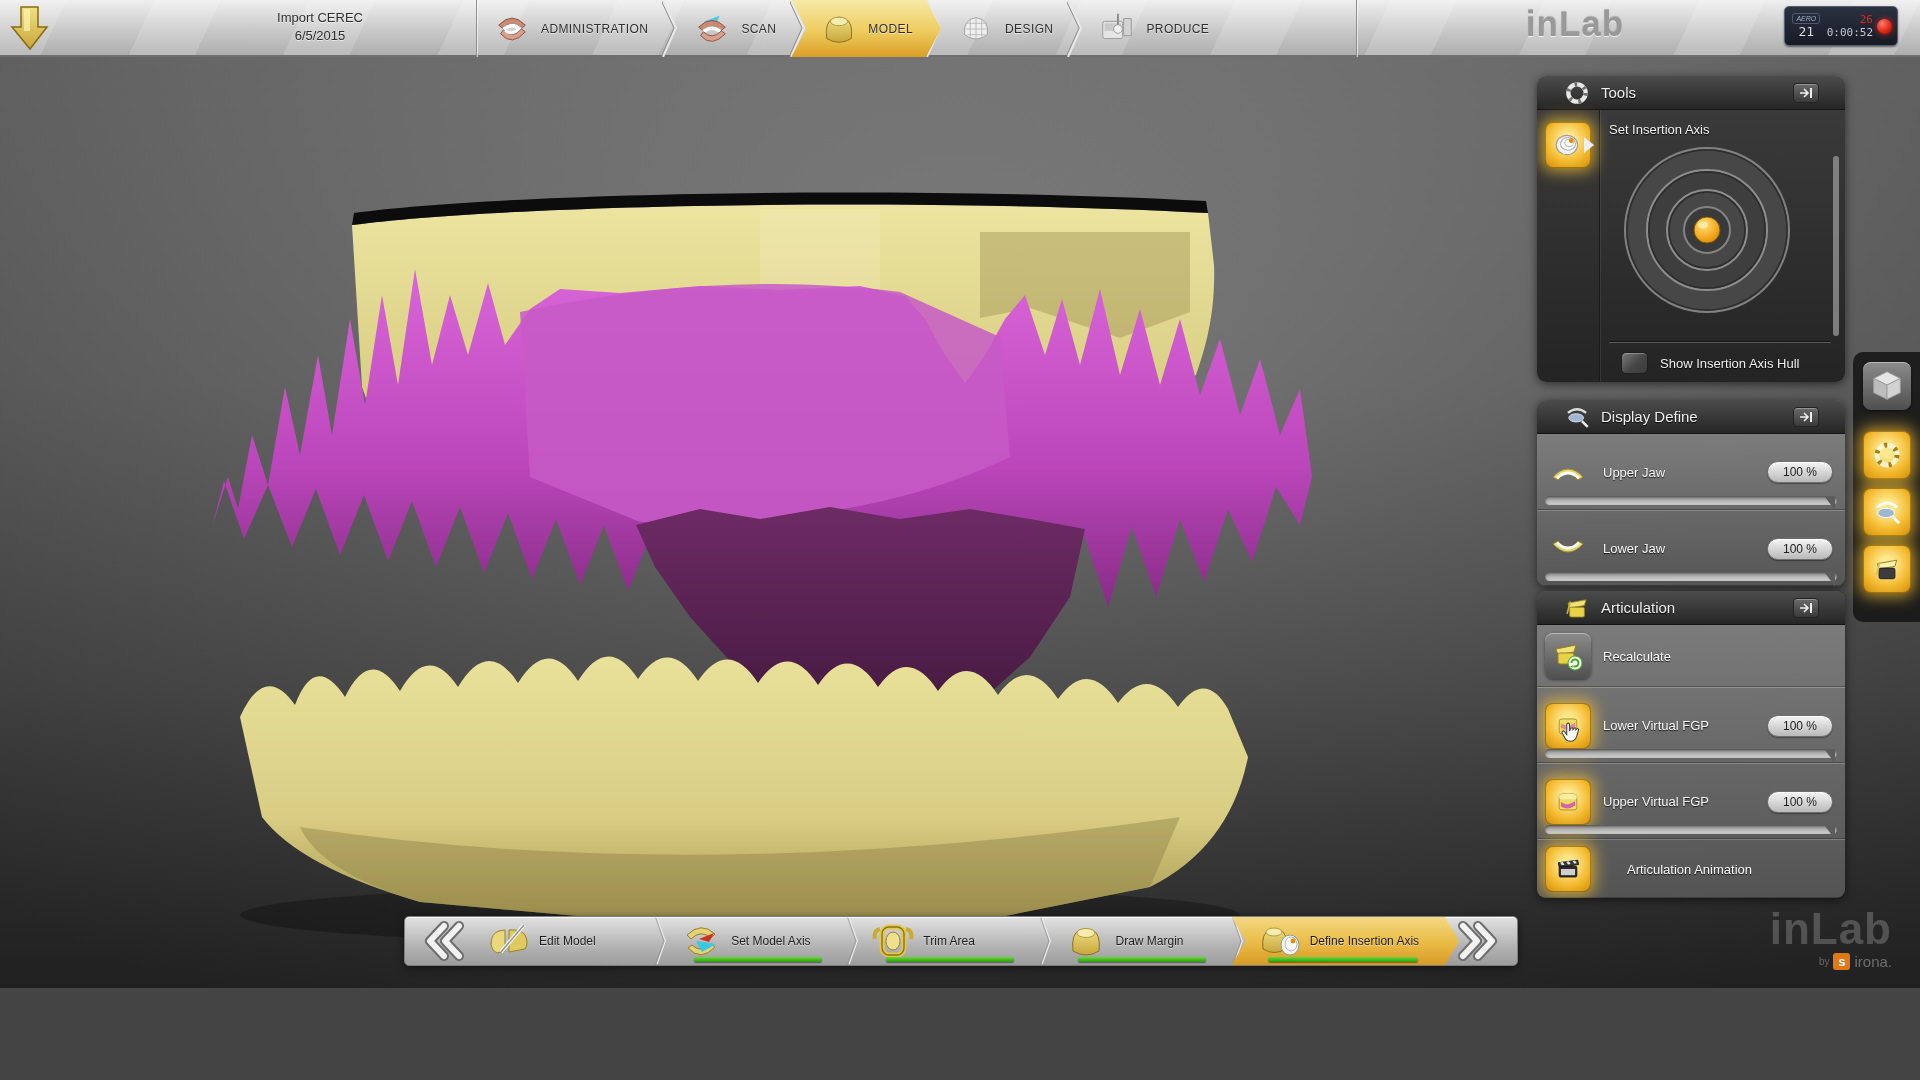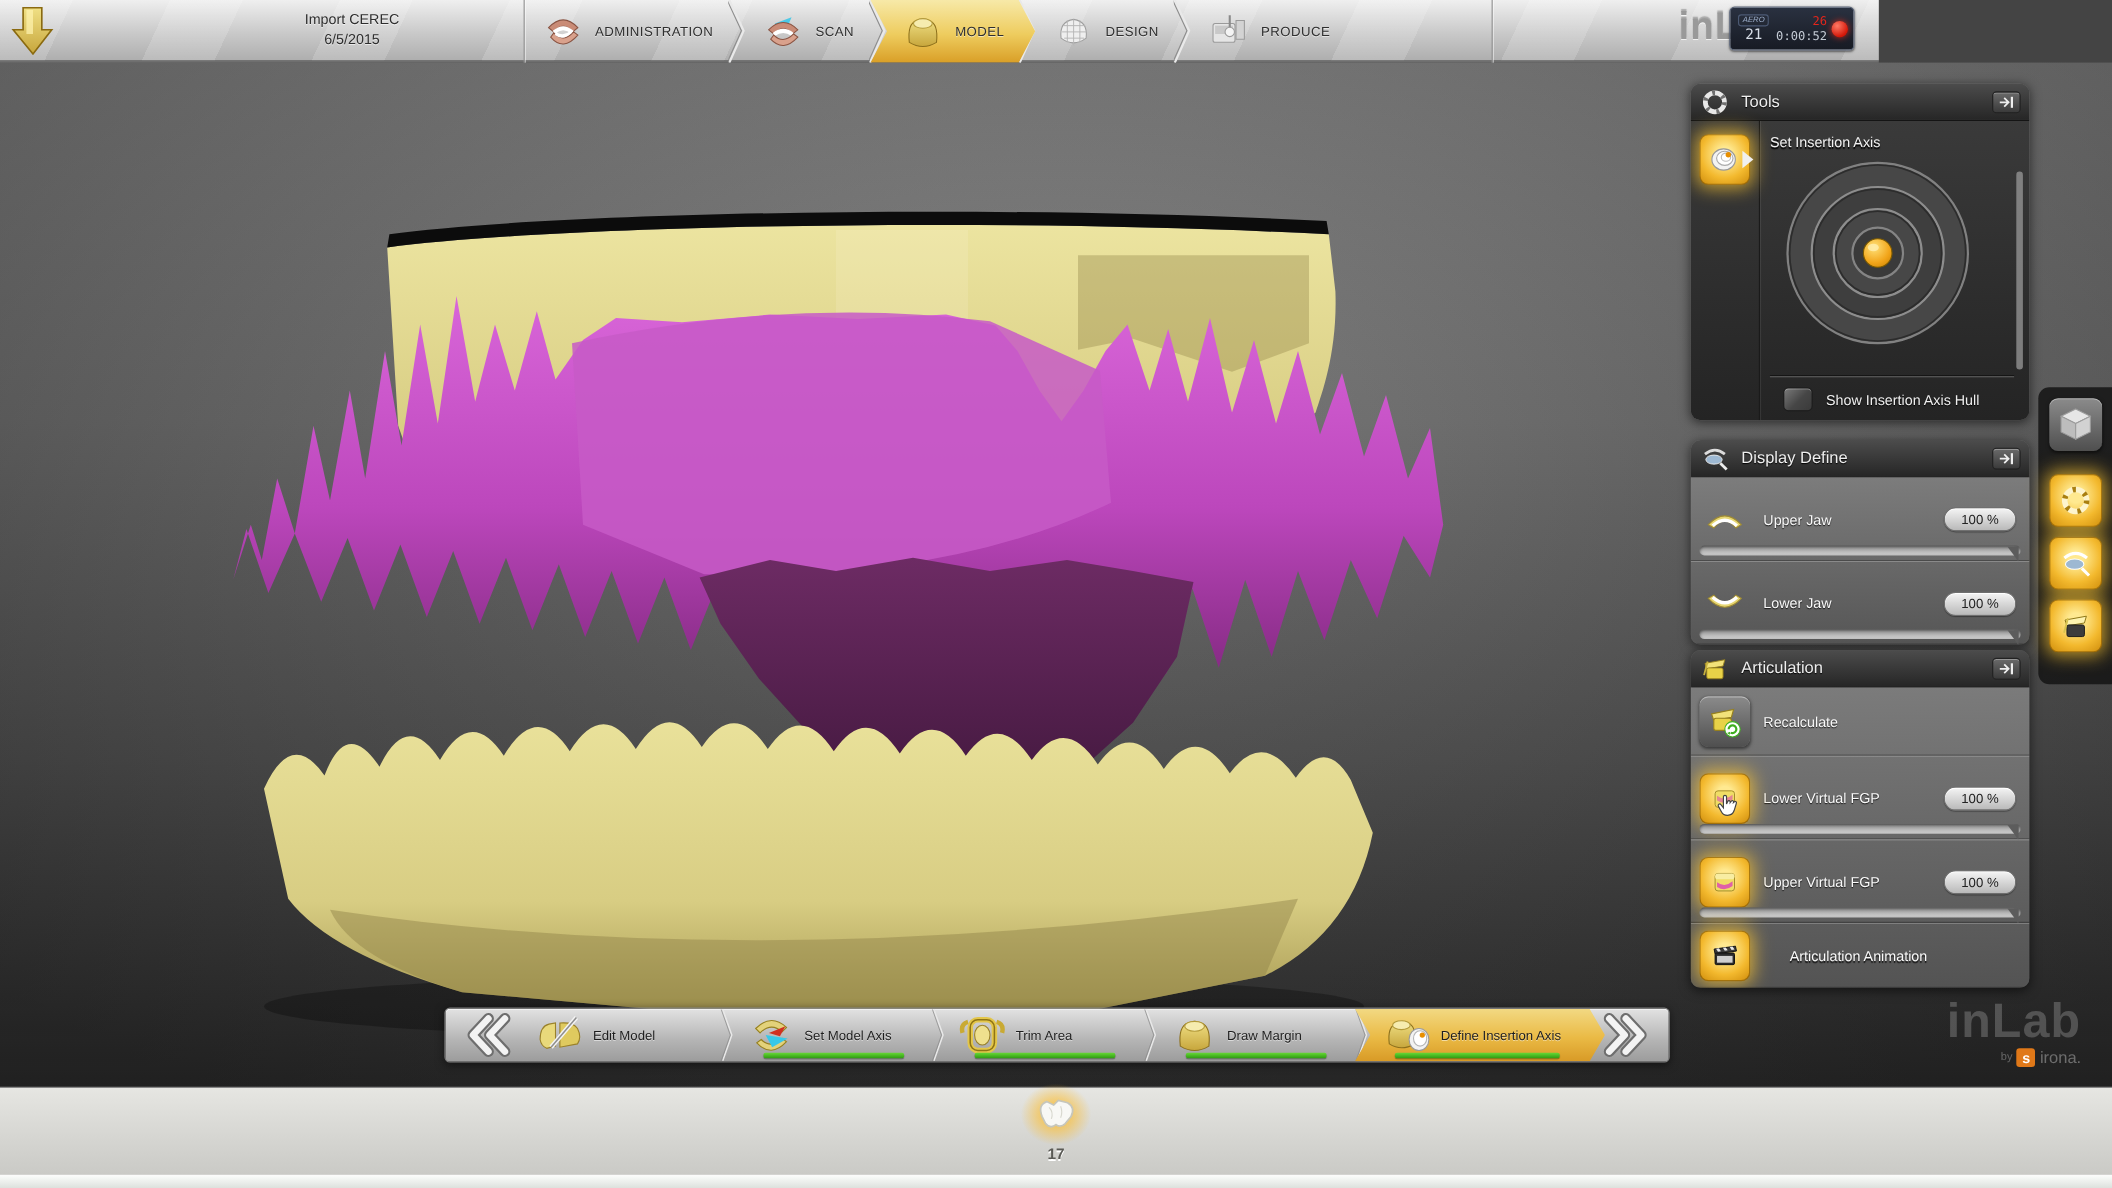--- a/index.html
+++ b/index.html
@@ -1,21 +1,21 @@
 <!DOCTYPE html>
 <html><head>
 <meta charset="utf-8">
 <style>
   * { margin:0; padding:0; box-sizing:border-box; }
   html,body { width:1920px; height:1080px; overflow:hidden; background:#444;
     font-family:"Liberation Sans", sans-serif; -webkit-font-smoothing:antialiased; }
   #app { position:relative; width:1920px; height:1080px; overflow:hidden; }
 
   
-  #topbar { position:absolute; left:0; top:0; width:1708px; height:57px;
+  #topbar { position:absolute; left:0; top:0; width:1920px; height:57px;
     background:
       repeating-linear-gradient(115deg, rgba(255,255,255,.16) 0 60px, rgba(255,255,255,0) 60px 140px),
       linear-gradient(#efefef, #c9c9c9 55%, #aeaeae);
     border-bottom:2px solid #6f6f6f; z-index:30; }
   .back-btn { position:absolute; left:8px; top:4px; width:46px; height:48px; cursor:pointer; }
   .case-info { position:absolute; left:200px; top:9px; width:240px; text-align:center;
     font-size:13px; line-height:18px; color:#2e2e2e; text-shadow:0 1px 0 rgba(255,255,255,.6); }
   .vsep { position:absolute; top:0; width:1px; height:57px; background:#8f8f8f;
     box-shadow:1px 0 0 rgba(255,255,255,.6); }
   #tabs { position:absolute; left:478px; top:0; height:57px; display:flex; align-items:stretch; }
@@ -50,21 +50,21 @@
   #viewport { position:absolute; left:0; top:57px; width:1920px; height:931px;
     background:
       radial-gradient(ellipse 1400px 800px at 50% 34%, rgba(255,255,255,.07), rgba(0,0,0,.30) 95%),
       linear-gradient(#7e7e7e, #6e6e6e 35%, #525252 68%, #2e2e2e);
     overflow:hidden; }
   #model-svg { position:absolute; left:0; top:0; }
 
   
   .panel { position:absolute; left:1537px; width:308px; border-radius:9px;
     box-shadow:0 2px 10px rgba(0,0,0,.55), inset 0 0 0 1px rgba(255,255,255,.12); overflow:hidden; }
-  .phead { height:34px; display:flex; align-items:center; gap:10px; padding:0 8px;
+  .phead { height:34px; display:flex; align-items:center; gap:10px; padding:0 26px;
     background:linear-gradient(#4c4c4c, #262626); border-bottom:1px solid #141414; }
   .phead .ptitle { flex:1; font-size:15px; color:#efefef; text-shadow:0 1px 1px #000; }
   .collapse-btn { width:26px; height:20px; border-radius:4px;
     background:linear-gradient(#6a6a6a,#3a3a3a); border:1px solid #222;
     display:flex; align-items:center; justify-content:center; cursor:pointer;
     box-shadow:inset 0 1px 0 rgba(255,255,255,.3); }
   .pico { width:28px; height:28px; display:flex; align-items:center; justify-content:center; }
 
   #panel-tools { top:19px; height:306px; }
   .tools-body { position:relative; height:272px;
@@ -599,26 +599,14 @@
     <div id="watermark">
       <div class="wm-brand">inLab</div>
       <div class="wm-sub">
         <span class="wm-by">by</span>
         <span class="sirona-s">s</span>
         <span>irona.</span>
       </div>
     </div>
   </div>
 
-  <div id="bottombar">
-    <div class="tooth-nav">
-      <div class="tooth-glow">
-        <svg width="42" height="38" viewBox="0 0 40 36">
-          <path d="M8 20 Q4 10 12 7 L18 10 22 6 30 8 Q37 12 33 20 L28 26 Q24 30 20 27 Q15 31 11 26 Z" fill="#f8f8f5" stroke="#c6c6bc" stroke-width="1.5"></path>
-          <path d="M14 12 Q18 16 16 22 M24 11 Q26 16 24 21" stroke="#d8d8cf" fill="none"></path>
-        </svg>
-      </div>
-      <div class="tooth-num">17</div>
-    </div>
-    <div class="strip"></div>
-  </div>
 
 </div>
 
 </body></html>

